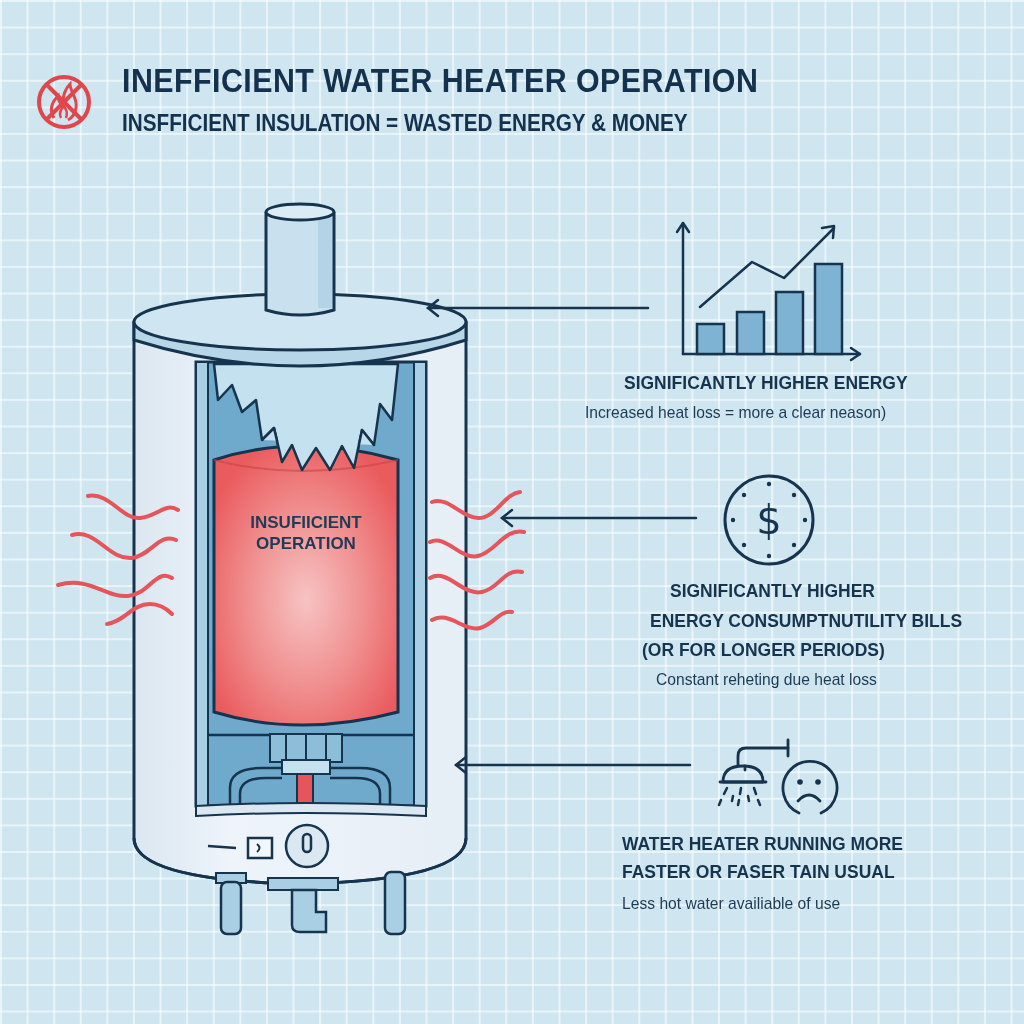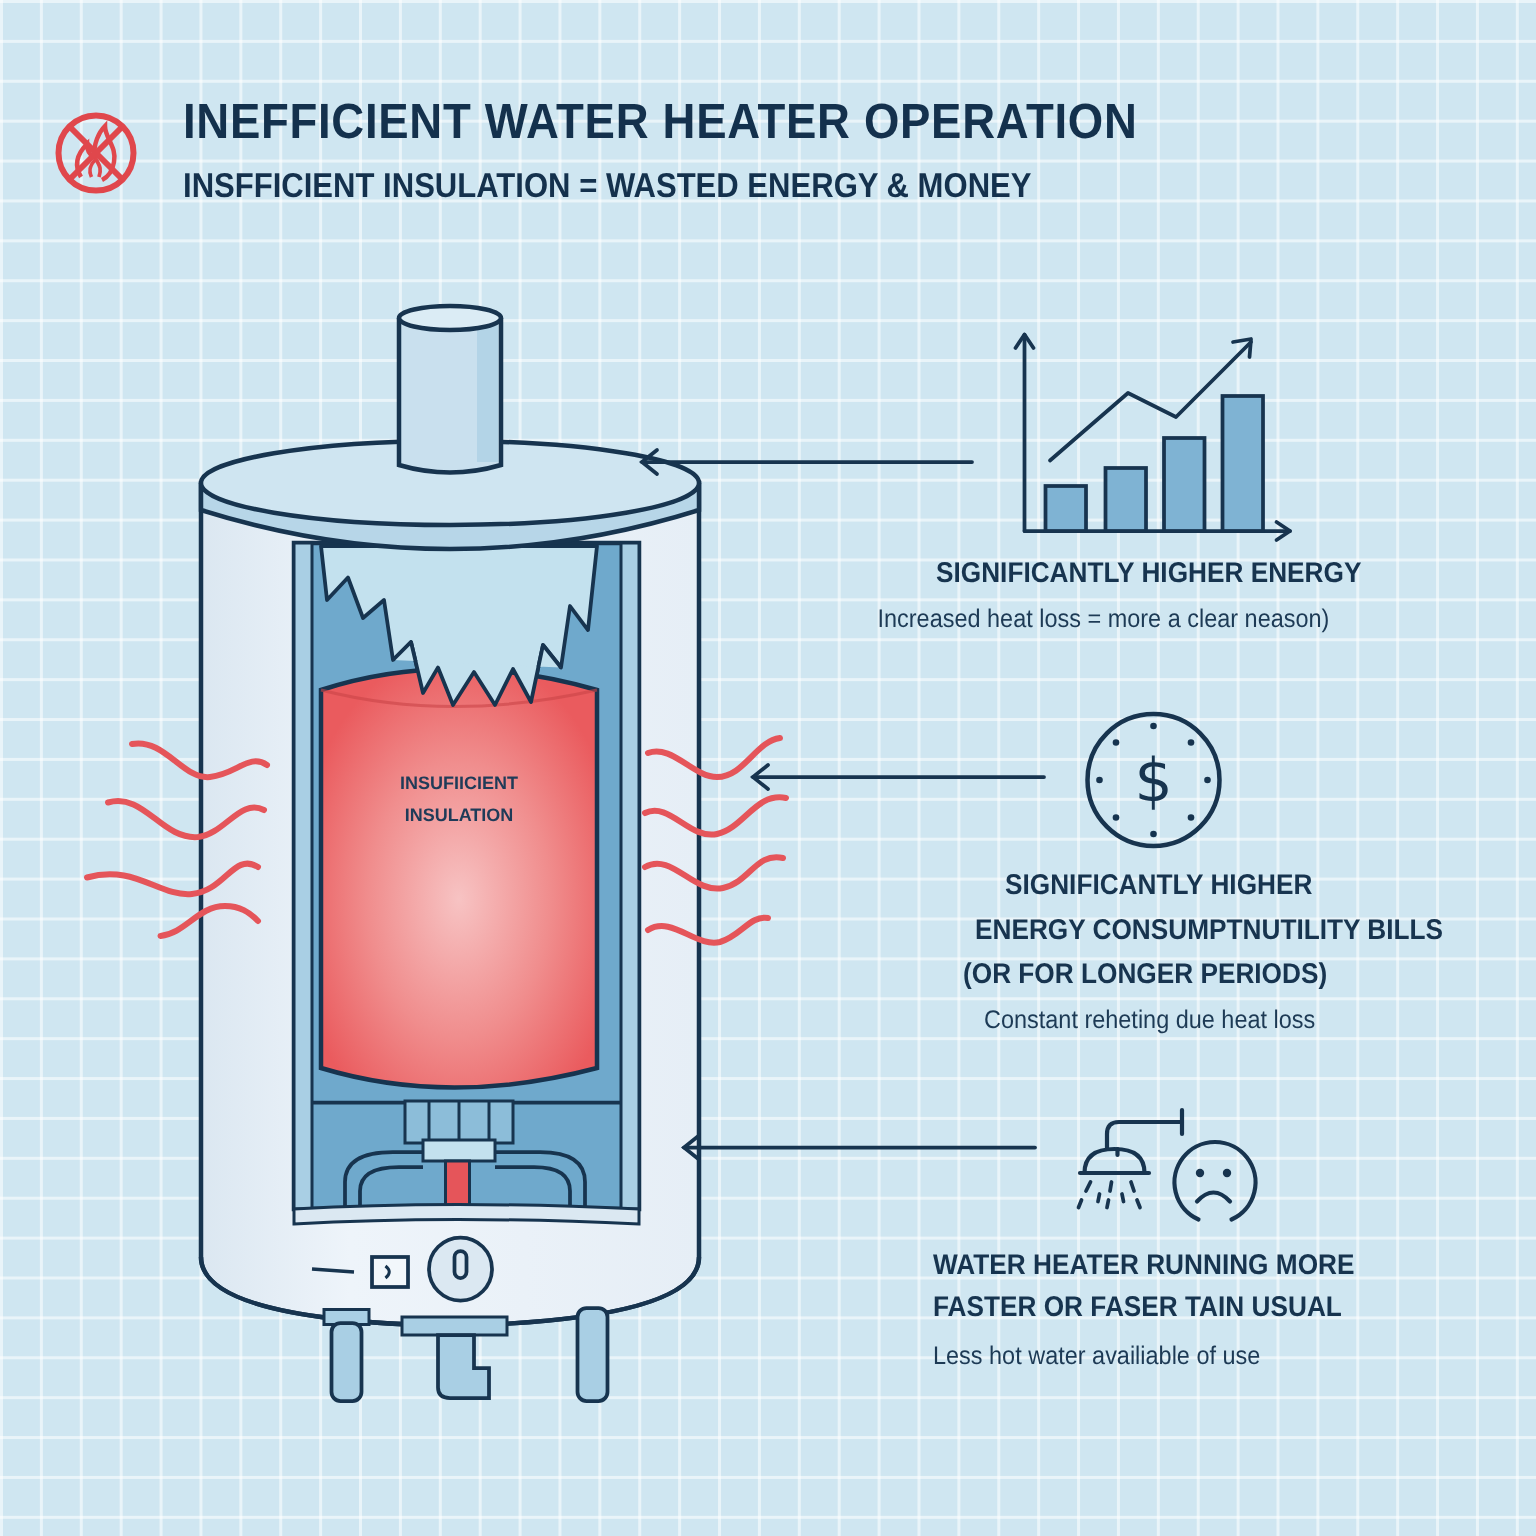--- a/index.html
+++ b/index.html
@@ -21,21 +21,21 @@
   }
   .subtitle {
     left: 122px; top: 110px; font-size: 23px; font-weight: bold;
     transform: scaleX(0.9); transform-origin: left top; white-space: nowrap; color: #14314d;
   }
   .heading { font-weight: bold; font-size: 19px; white-space: nowrap; color: #17344f; transform: scaleX(0.92); transform-origin: left top; }
   .desc { font-size: 17px; white-space: nowrap; color: #1d3a55; transform: scaleX(0.92); transform-origin: left top; }
   svg { position: absolute; left: 0; top: 0; overflow: visible; }
   .tank-label {
     left: 236px; top: 512px; width: 140px; text-align: center;
-    font-weight: bold; font-size: 12px; line-height: 21px; color: #1f3b58;
+    font-weight: bold; font-size: 17px; line-height: 21px; color: #1f3b58;
   }
 </style>
 </head>
 <body>
 
 <div>
   <svg width="1024" height="1024" style="pointer-events:none">
     <g transform="translate(64,102)" fill="none" stroke="#e0474c" stroke-width="4">
       <circle r="25"></circle>
       <path d="M-10,16 C-16,6 -10,-2 -6,-6 C-6,0 -3,2 -1,3 C-2,-6 2,-14 6,-18 C6,-10 14,-4 12,6 C11,12 8,16 4,18" stroke-width="3"></path>
@@ -127,21 +127,21 @@
     <polyline points="438,300 428,308 438,316"></polyline>
     <line x1="502" y1="518" x2="696" y2="518"></line>
     <polyline points="512,510 502,518 512,526"></polyline>
     <line x1="456" y1="765" x2="690" y2="765"></line>
     <polyline points="466,757 456,765 466,773"></polyline>
   </g>
 </svg>
 
 <div class="abs tank-label">
   <div>INSUFIICIENT</div>
-  <div>INSULATION</div>
+  <div>OPERATION</div>
 </div>
 
 <svg width="1024" height="1024" style="pointer-events:none">
   <g fill="none" stroke="#17344f" stroke-width="2.5" stroke-linecap="round" stroke-linejoin="round">
     <line x1="683" y1="354" x2="683" y2="223"></line>
     <polyline points="677,232 683,223 689,232"></polyline>
     <line x1="683" y1="354" x2="860" y2="354"></line>
     <polyline points="851,348 860,354 851,360"></polyline>
     <polyline points="700,307 752,262 784,278 834,228"></polyline>
     <polyline points="822,228 834,226 833,238"></polyline>

